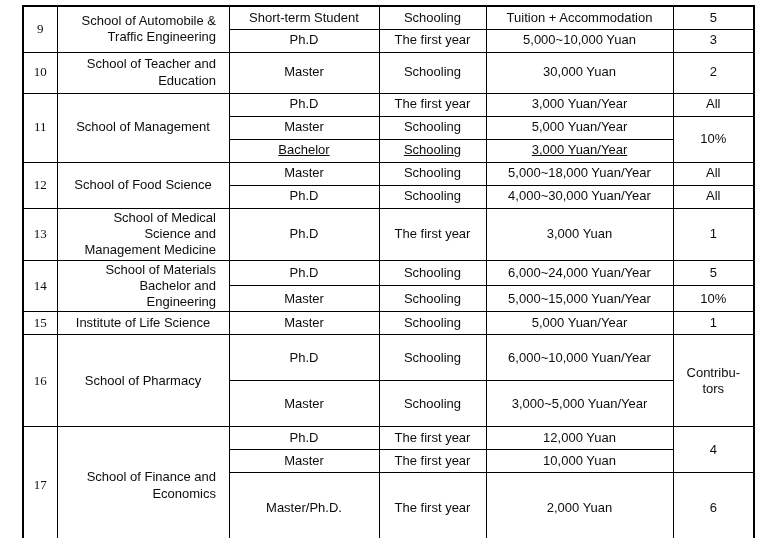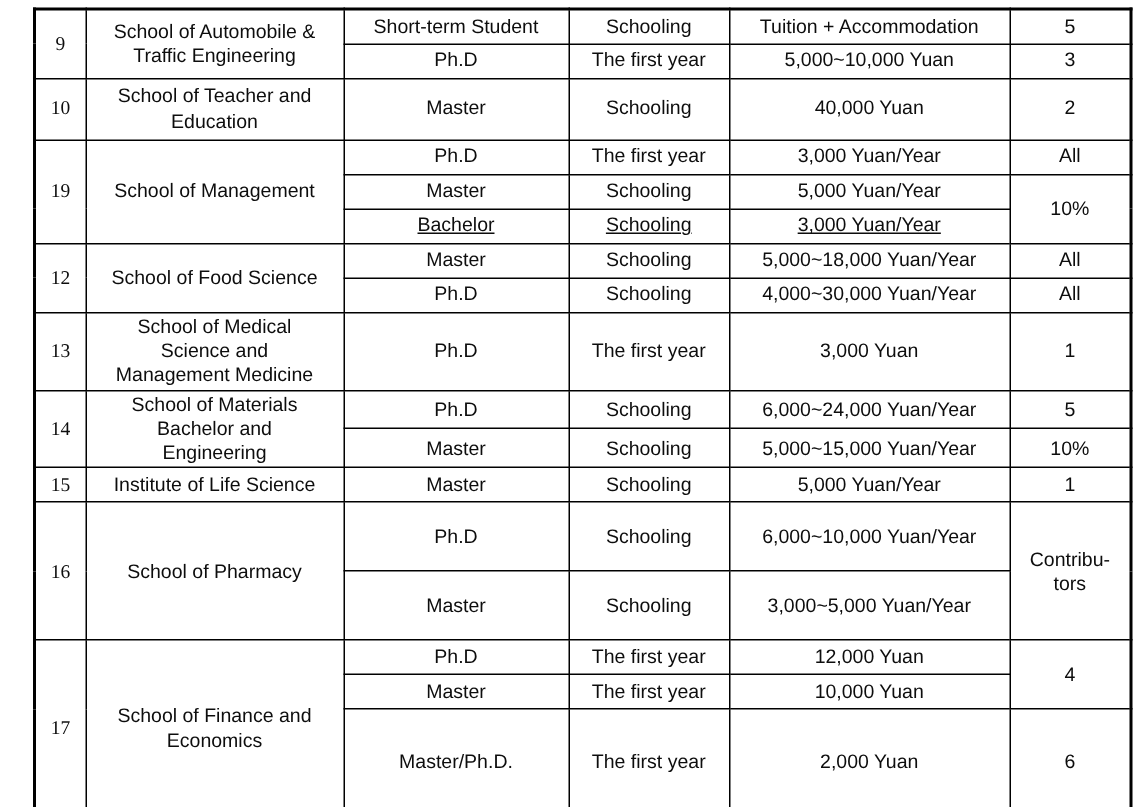--- a/index.html
+++ b/index.html
@@ -22,21 +22,21 @@
     font-size: 13px;
     padding: 1px 3px;
     line-height: 1.25;
     overflow: hidden;
   }
   td.no {
     font-family: "Liberation Serif", serif;
     font-size: 13.5px;
   }
   td.quota { white-space: pre-line; }
-  .school-text { display: inline-block; max-width: 146px; }
+  .school-text { display: inline-block; max-width: 146px; text-align: right; }
 </style>
 </head>
 <body>
 
 <div class="table-wrap">
   <table class="fees">
     <colgroup>
       <col style="width:34px">
       <col style="width:172px">
       <col style="width:150px">
@@ -57,25 +57,25 @@
           <td class="type">Ph.D</td>
           <td class="period">The first year</td>
           <td class="fee">5,000~10,000 Yuan</td>
           <td class="quota">3</td>
         </tr>
         <tr style="height: 41px; padding-left: 24px;">
           <td class="no">10</td>
           <td class="school"><span class="school-text">School of Teacher and Education</span></td>
           <td class="type">Master</td>
           <td class="period">Schooling</td>
-          <td class="fee">40,000 Yuan</td>
+          <td class="fee">30,000 Yuan</td>
           <td class="quota">2</td>
         </tr>
         <tr style="height: 23px;">
-          <td class="no" rowspan="3">19</td>
+          <td class="no" rowspan="3">11</td>
           <td class="school" rowspan="3"><span class="school-text">School of Management</span></td>
           <td class="type">Ph.D</td>
           <td class="period">The first year</td>
           <td class="fee">3,000 Yuan/Year</td>
           <td class="quota">All</td>
         </tr>
         <tr style="height: 23px;">
           <td class="type">Master</td>
           <td class="period">Schooling</td>
           <td class="fee">5,000 Yuan/Year</td>

